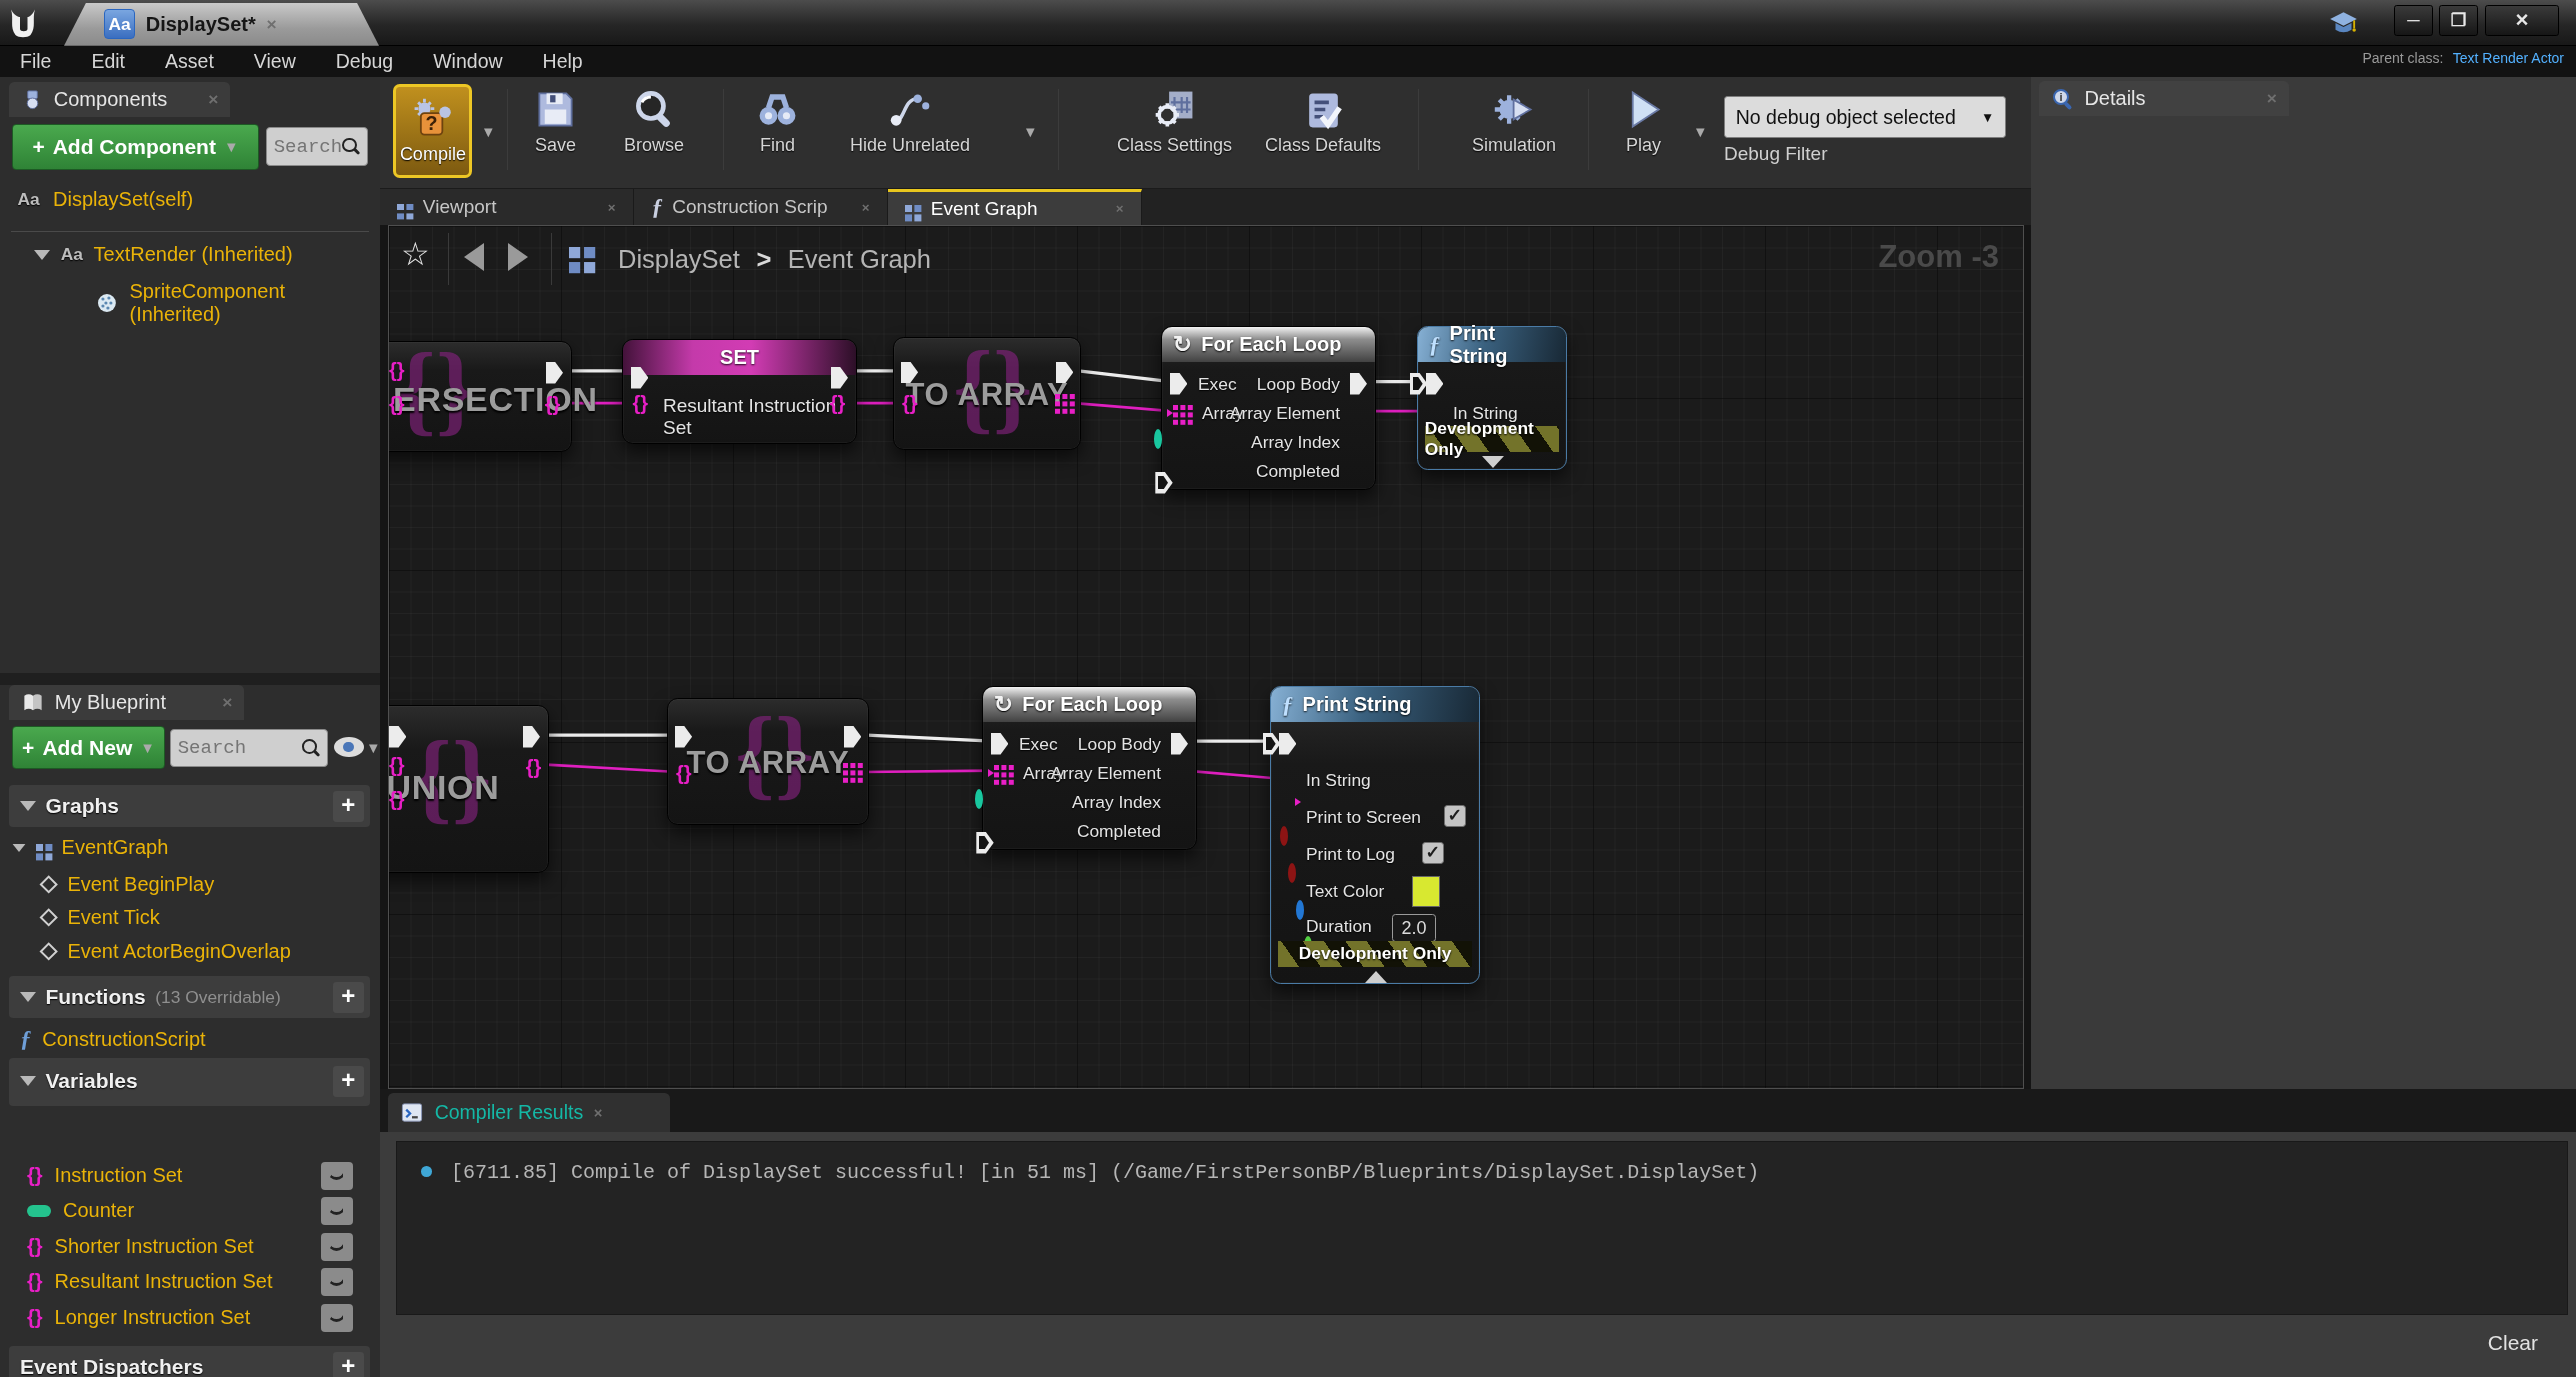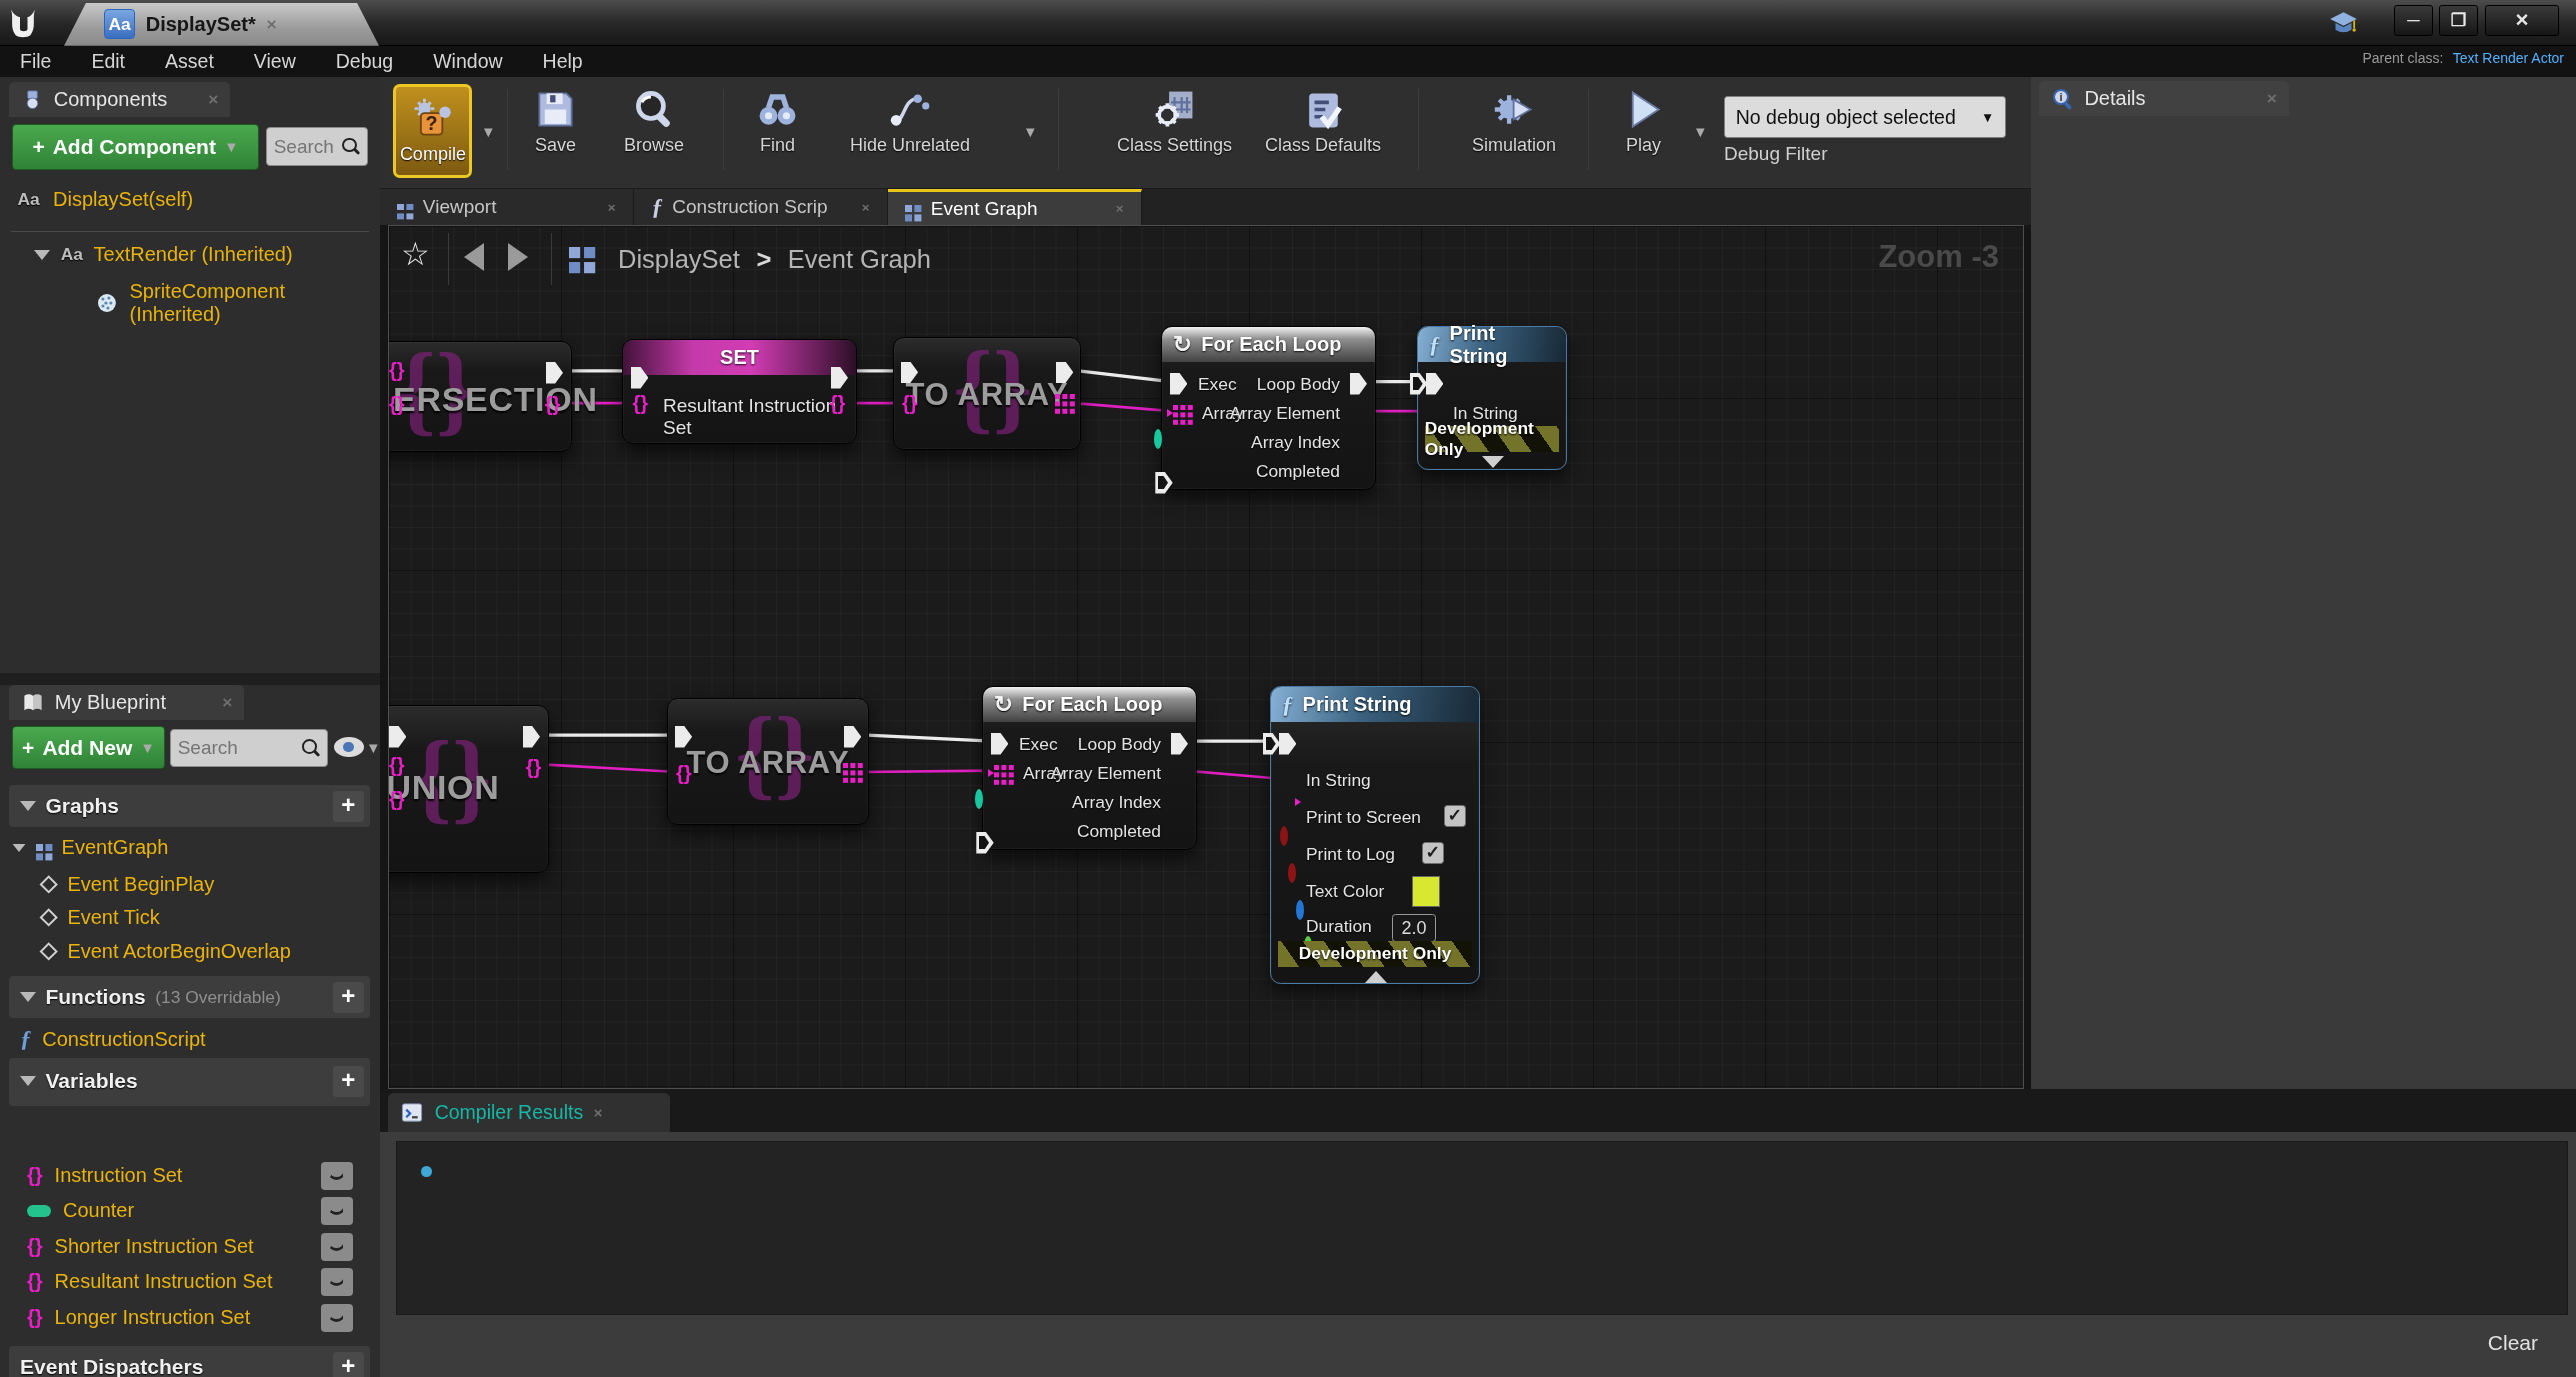--- a/index.html
+++ b/index.html
@@ -32,21 +32,21 @@
   #leftpanel { left:0; top:77px; width:380px; height:1300px; background:#2d2d2d; }
   .ptab { height:35px; background:#3b3b3b; border-radius:5.4px 5.4px 0 0;
     display:flex; align-items:center; gap:9.4px; padding:0 12px; }
   .ptab .lbl { color:#e6e6e6; font-size:20px; }
   .greenbtn { background:linear-gradient(#4aa94e,#2f8336); border:0.7px solid #1d5a24;
     border-radius:4px; color:#fff; font-weight:bold; font-size:21px;
     display:flex; align-items:center; justify-content:center; gap:8px; }
   .searchbox { background:#cfcfcf; border:0.7px solid #8a8a8a; border-radius:4px;
     display:flex; align-items:center; padding:0 6.7px; }
   .searchbox input { border:none; background:transparent; outline:none; width:100%;
-    font-size:19px; color:#000000; font-family:Liberation Sans, sans-serif; }
+    font-size:19px; color:#000000; font-family:Liberation Mono, monospace; }
   .mag { position:relative; width:19px; height:19px; flex:none; }
   .mag::before { content:""; position:absolute; width:10.7px; height:10.7px;
     border:2.7px solid #222; border-radius:50%; left:0.7px; top:0.7px; }
   .mag::after { content:""; position:absolute; width:7.4px; height:3.4px; background:#222;
     transform:rotate(45deg); left:11.4px; top:13.4px; border-radius:1.3px; }
   .row-lbl { color:#eab308; font-size:20px; }
   .tri-exp { width:0; height:0; border-left:8.7px solid transparent; border-right:8.7px solid transparent;
     border-top:10px solid #b9b9b9; }
   .aa-mini { color:#bdbdbd; font-weight:bold; font-size:17.4px; text-shadow:0 1.3px 1.3px #000; }
   .sec-hdr { background:#3d3d3d; border-radius:4px; display:flex; align-items:center;
@@ -654,16 +654,17 @@
       <path d="M6 9l4 4-4 4" stroke="#2a66c0" stroke-width="2.4" fill="none"></path>
       <path d="M12 17h6" stroke="#444" stroke-width="2.4"></path>
     </svg>
     <span class="lbl" style="color:#14b8a6;font-size:19.5px">Compiler Results</span>
     <span class="close-x" style="font-size:14.8px">×</span>
   </div>
 </div>
 <div class="abs" id="compiler-body">
   <div class="abs" id="compiler-log">
     <div class="abs bullet"></div>
+    <div class="abs" id="compiler-msg">[6711.85] Compile of DisplaySet successful! [in 51 ms] (/Game/FirstPersonBP/Blueprints/DisplaySet.DisplaySet)</div>
   </div>
   <div class="abs" id="clearbtn">Clear</div>
 </div>
 
 
 </body></html>

